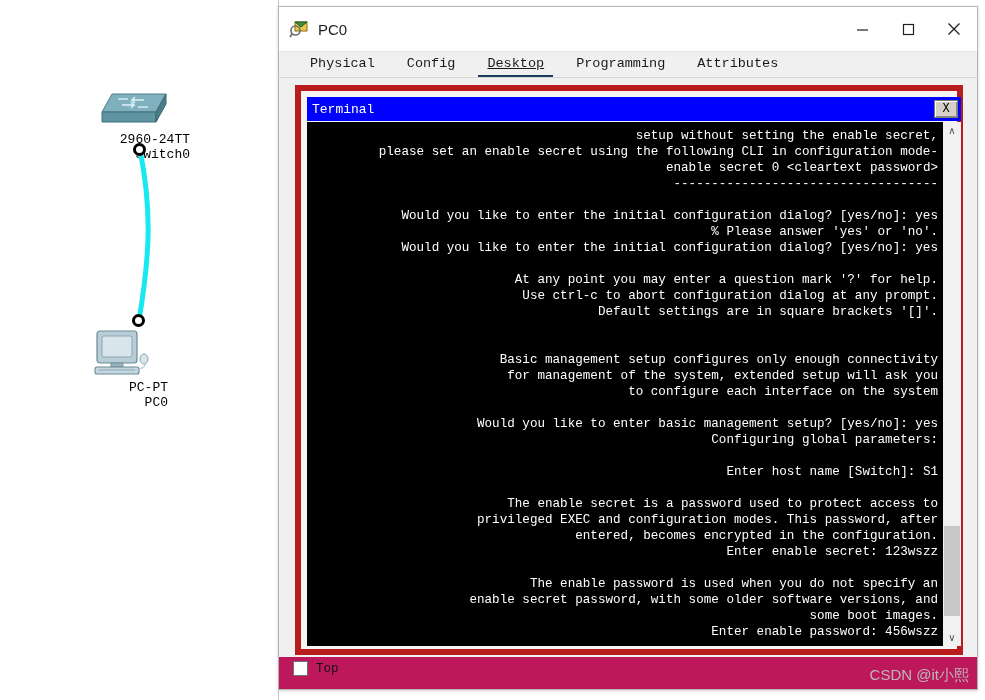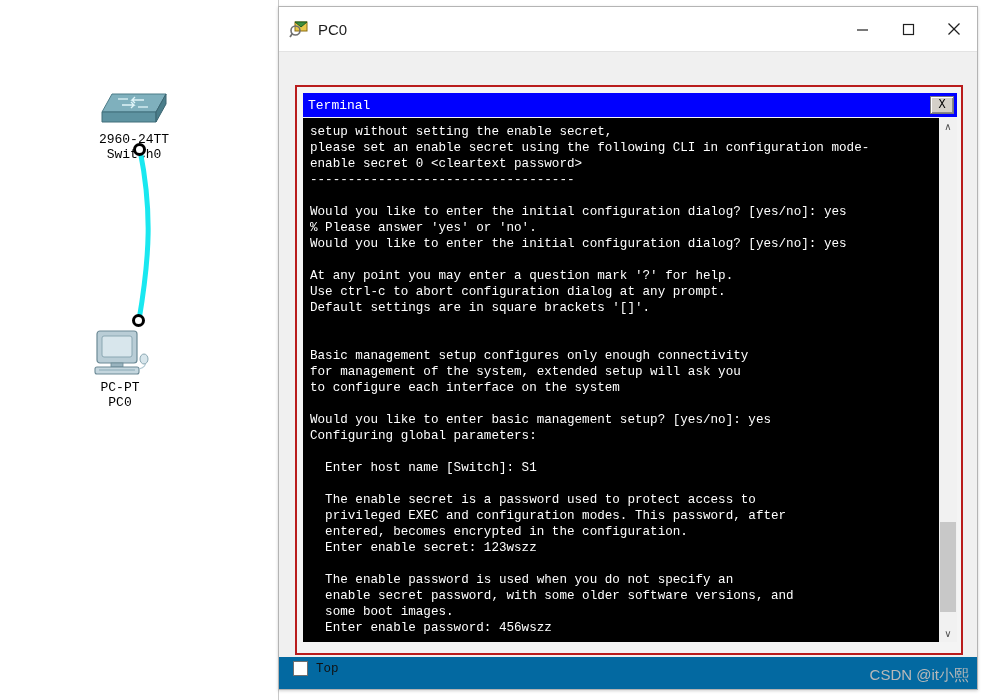--- a/index.html
+++ b/index.html
@@ -22,21 +22,21 @@
   
   #workspace {
     position: absolute;
     left: 0; top: 0;
     width: 278px;
     height: 700px;
     background: #ffffff;
     border-right: 1px solid #c9c9c9;
   }
 
-  .node { position: absolute; text-align: center; }
+  .node { position: absolute; text-align: right; }
 
   .node-label {
     font-family: "Liberation Mono", monospace;
     font-size: 13px;
     color: #000000;
     line-height: 15px;
     white-space: nowrap;
   }
 
   
@@ -140,21 +140,21 @@
   }
 
   
   #inner-panel {
     position: absolute;
     left: 16px;
     top: 78px;
     width: 668px;
     height: 570px;
     background: #f4f4f4;
-    border: 2px solid #b91c1c;
+    border: 6px solid #b91c1c;
     box-sizing: border-box;
   }
 
   #terminal-titlebar {
     position: absolute;
     left: 6px; top: 6px;
     width: 654px;
     height: 24px;
     background: #0000ff;
     box-sizing: border-box;
@@ -197,20 +197,21 @@
 
   #terminal-text {
     flex: 1;
     padding: 6px 4px 4px 7px;
     overflow: hidden;
     font-family: "Liberation Mono", monospace;
     font-size: 12.6px;
     line-height: 16px;
     color: #ffffff;
     white-space: pre;
+    text-align: right;
   }
   #terminal-text .line { height: 16px; }
 
   
   #term-scroll {
     width: 18px;
     background: #f1f1f1;
     border-left: 1px solid #000000;
     position: relative;
     flex: 0 0 18px;
@@ -235,21 +236,21 @@
     cursor: default;
   }
 
   
   #footer {
     position: absolute;
     left: 0;
     bottom: 0;
     width: 698px;
     height: 32px;
-    background: #0369a1;
+    background: #be185d;
   }
   #top-checkbox-row {
     position: absolute;
     left: 14px;
     top: 4px;
     display: flex;
     align-items: center;
   }
   #top-checkbox {
     width: 15px; height: 15px;
@@ -343,20 +344,28 @@
         </div>
         <div class="win-btn">
           <svg width="14" height="14" viewBox="0 0 14 14">
             <line x1="1.5" y1="1.5" x2="12.5" y2="12.5" stroke="#202020" stroke-width="1.2"></line>
             <line x1="12.5" y1="1.5" x2="1.5" y2="12.5" stroke="#202020" stroke-width="1.2"></line>
           </svg>
         </div>
       </div>
     </div>
 
+    <div id="tab-bar">
+      <div class="tab">Physical</div>
+      <div class="tab">Config</div>
+      <div class="tab active">Desktop</div>
+      <div class="tab">Programming</div>
+      <div class="tab">Attributes</div>
+      <div id="tab-underline-rule"></div>
+    </div>
 
     <div id="inner-panel">
 
       <div id="terminal-titlebar">
         <span id="terminal-title">Terminal</span>
         <div id="terminal-close">X</div>
       </div>
 
       <div id="terminal-body">
         <div id="terminal-text"><div class="line">setup without setting the enable secret,</div><div class="line">please set an enable secret using the following CLI in configuration mode-</div><div class="line">enable secret 0 &lt;cleartext password&gt;</div><div class="line">-----------------------------------</div><div class="line">&nbsp;</div><div class="line">Would you like to enter the initial configuration dialog? [yes/no]: yes</div><div class="line">% Please answer 'yes' or 'no'.</div><div class="line">Would you like to enter the initial configuration dialog? [yes/no]: yes</div><div class="line">&nbsp;</div><div class="line">At any point you may enter a question mark '?' for help.</div><div class="line">Use ctrl-c to abort configuration dialog at any prompt.</div><div class="line">Default settings are in square brackets '[]'.</div><div class="line">&nbsp;</div><div class="line">&nbsp;</div><div class="line">Basic management setup configures only enough connectivity</div><div class="line">for management of the system, extended setup will ask you</div><div class="line">to configure each interface on the system</div><div class="line">&nbsp;</div><div class="line">Would you like to enter basic management setup? [yes/no]: yes</div><div class="line">Configuring global parameters:</div><div class="line">&nbsp;</div><div class="line">  Enter host name [Switch]: S1</div><div class="line">&nbsp;</div><div class="line">  The enable secret is a password used to protect access to</div><div class="line">  privileged EXEC and configuration modes. This password, after</div><div class="line">  entered, becomes encrypted in the configuration.</div><div class="line">  Enter enable secret: 123wszz</div><div class="line">&nbsp;</div><div class="line">  The enable password is used when you do not specify an</div><div class="line">  enable secret password, with some older software versions, and</div><div class="line">  some boot images.</div><div class="line">  Enter enable password: 456wszz</div></div>

